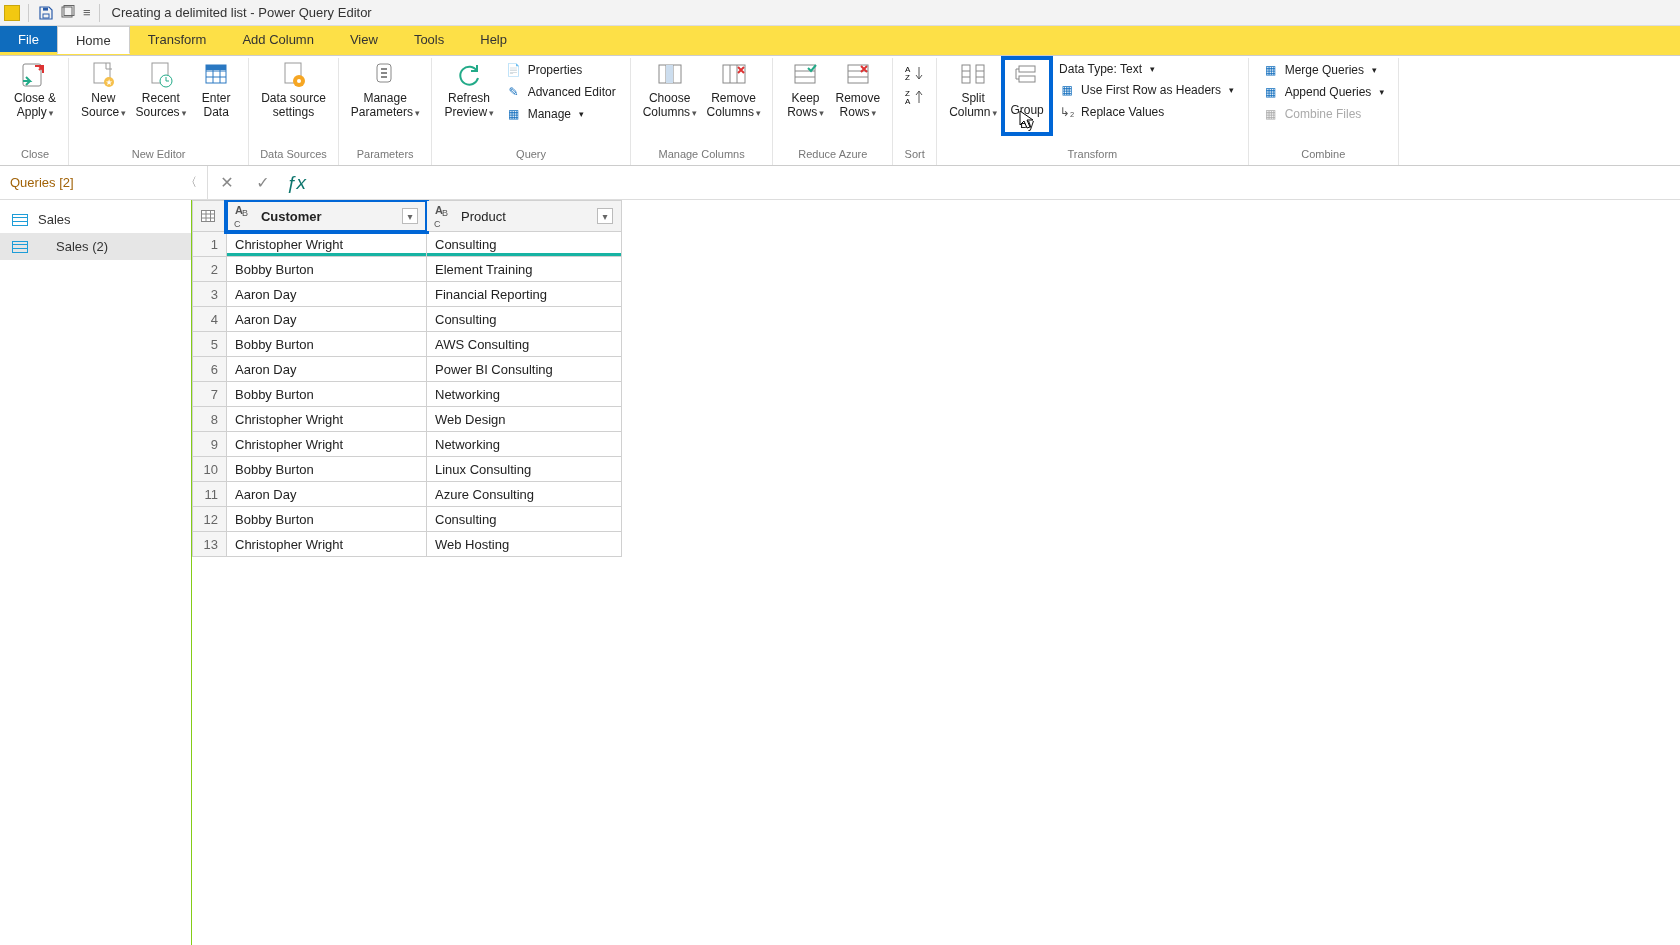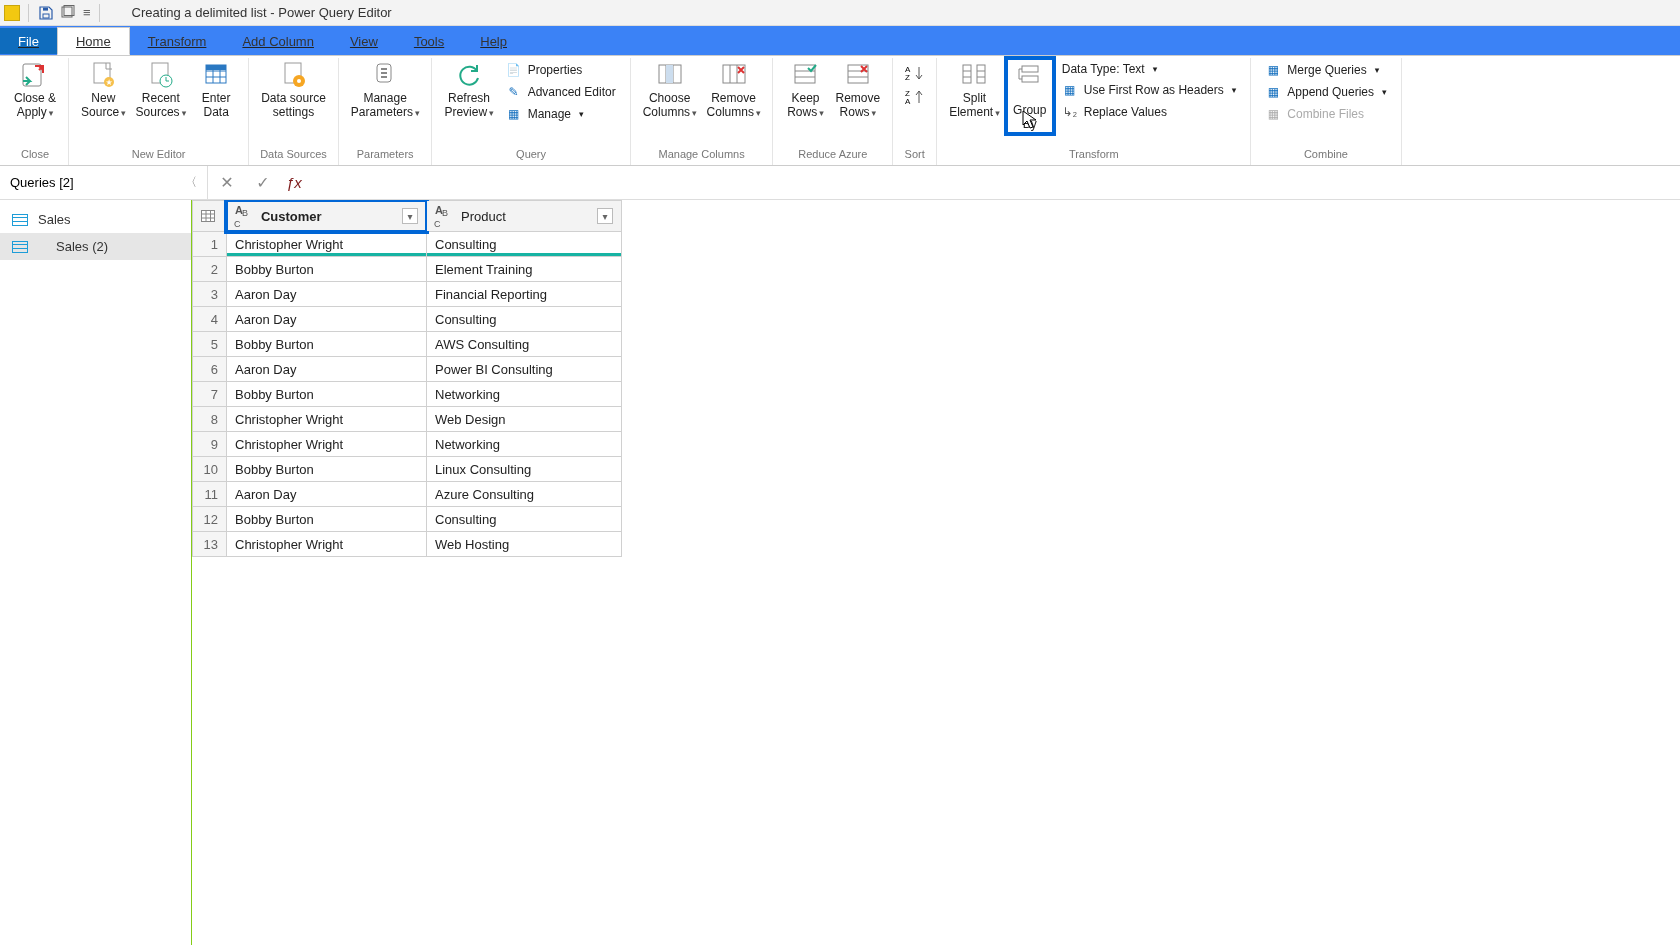--- a/index.html
+++ b/index.html
@@ -2,25 +2,25 @@
 <html><head>
 <meta charset="utf-8">
 <style>
   * { box-sizing: border-box; margin: 0; padding: 0; font-family: "Segoe UI", Tahoma, sans-serif; }
   body { background: #fff; font-size: 13px; color: #222; overflow: hidden; }
 
   
   .title-bar { height: 26px; display: flex; align-items: center; background: #f3f3f3; border-bottom: 1px solid #ddd; padding: 0 4px; gap:4px; }
   .title-bar .app-icon { width:16px; height:16px; background:#f2c811; border:1px solid #c9a60d; }
   .title-bar .qat-divider { width:1px; height:18px; background:#ccc; margin:0 4px; }
-  .title-bar .title-text { margin-left:24px; color:#333; }
+  .title-bar .title-text { margin-left:4px; color:#333; }
   .qat-btn { width:18px; height:18px; display:flex; align-items:center; justify-content:center; color:#555; }
 
   
-  .tab-row { display:flex; align-items:center; height:30px; background:#3b82f6; border-bottom:1px solid #ccc;text-decoration:underline; }
+  .tab-row { display:flex; align-items:flex-start; height:30px; background:#fde047; border-bottom:1px solid #ccc; }
   .tab { padding:6px 18px 5px; color:#333; cursor:default; position:relative; }
   .tab.file { background:#0f6cbd; color:#fff; }
   .tab.active { background:#fff; border:1px solid #ccc; border-bottom:1px solid #fff; margin-bottom:-1px; }
 
   
   .ribbon { display:flex; align-items:stretch; background:#fff; border-bottom:1px solid #ccc; height:110px; padding:2px 0 0 2px; }
   .ribbon-group { display:flex; flex-direction:column; align-items:center; border-right:1px solid #e5e5e5; padding:0 8px 2px; min-width:60px; }
   .ribbon-group .group-row { display:flex; flex:1; align-items:flex-start; gap:2px; }
   .ribbon-group .group-label { font-size:11px; color:#777; margin-top:auto; padding:2px 0 3px; text-align:center; width:100%; }
   .rbtn { display:flex; flex-direction:column; align-items:center; justify-content:flex-start; padding:2px 4px; min-width:48px; text-align:center; line-height:1.15; position:relative; }
@@ -28,25 +28,25 @@
   .rbtn .rlabel { font-size:12px; color:#222; }
   .rbtn .dd-caret::after { content:"▾"; font-size:9px; color:#555; margin-left:2px; }
   .vstack { display:flex; flex-direction:column; gap:2px; align-items:flex-start; padding-top:2px; }
   .vstack .hbtn { display:flex; align-items:center; gap:6px; padding:2px 6px; font-size:12px; color:#222; white-space:nowrap; }
   .vstack .hbtn .smicon { width:16px; height:16px; display:flex; align-items:center; justify-content:center; color:#0f6cbd; }
   .highlight-blue { outline:4px solid #0066d6; outline-offset:-2px;gap:12px; }
 
   
   .formula-area { display:flex; align-items:stretch; height:34px; border-bottom:1px solid #ddd; }
   .formula-side { width:208px; border-right:1px solid #ddd; display:flex; align-items:center; padding:0 10px; justify-content:space-between; background:#fff; }
-  .formula-side .label { color:#000000; }
+  .formula-side .label { color:#a16207; }
   .formula-side .collapse { color:#777; font-size:12px; }
   .formula-bar { flex:1; display:flex; align-items:center; padding:0 6px; gap:10px; }
   .fbtn { width:26px; height:26px; display:flex; align-items:center; justify-content:center; color:#888; font-size:16px; }
-  .fxlabel { font-style:italic; color:#7f1d1d; font-size:15px; padding-right:4px; }
+  .fxlabel { font-style:italic; color:#0f766e; font-size:19px; padding-right:4px; }
   .formula-text { font-family: Consolas, monospace; font-size:14px; color:#222; flex:1; }
 
   
   .main { display:flex; height: calc(945px - 26px - 30px - 110px - 34px); }
   .queries-pane { width:192px; border-right:1px solid #84cc16; background:#fff; padding-top:6px; }
   .query-item { display:flex; align-items:center; gap:10px; padding:6px 12px; color:#333; }
   .query-item.selected { background:#e6e6e6;gap:28px; }
   .query-icon { width:16px; height:12px; border:1px solid #1e9dd8; display:flex; flex-direction:column; }
   .query-icon .qrow { flex:1; border-top:1px solid #1e9dd8; }
   .query-icon .qrow:first-child { border-top:none; }
@@ -308,21 +308,21 @@
     <div class="group-row">
       <div class="rbtn">
         <div class="ricon">
             <svg width="28" height="26" viewBox="0 0 28 26">
               <rect x="3" y="3" width="8" height="18" fill="#fff" stroke="#888"></rect>
               <rect x="17" y="3" width="8" height="18" fill="#fff" stroke="#888"></rect>
               <path d="M3 9h8M3 15h8M17 9h8M17 15h8" stroke="#888"></path>
             </svg>
           </div>
         <div class="rlabel dd-caret" style="white-space:pre-line">Split
-Element</div>
+Column</div>
       </div>
       <div class="rbtn highlight-blue">
         <div class="ricon">
             <svg width="28" height="26" viewBox="0 0 28 26">
               <rect x="6" y="4" width="16" height="6" fill="#fff" stroke="#888"></rect>
               <rect x="6" y="14" width="16" height="6" fill="#fff" stroke="#888"></rect>
               <path d="M3 7h3M3 17h3M3 7v10" stroke="#888" fill="none"></path>
             </svg>
           </div>
         <div class="rlabel" style="white-space:pre-line">Group

